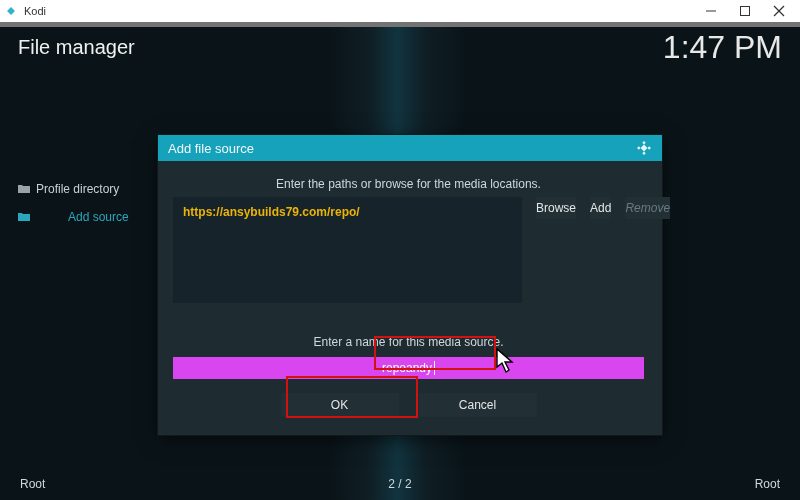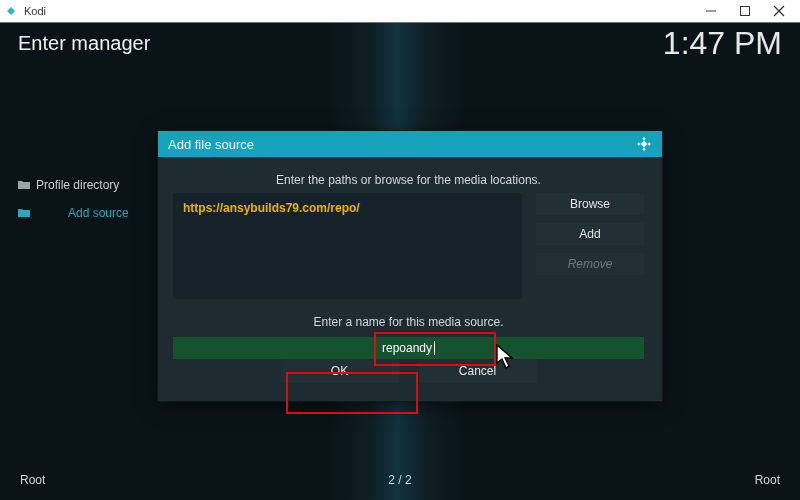--- a/index.html
+++ b/index.html
@@ -1,17 +1,17 @@
 <!DOCTYPE html>
 <html><head>
 <meta charset="utf-8">
 <style>
   html,body{margin:0;padding:0;width:800px;height:500px;overflow:hidden;font-family:Arial,Helvetica,sans-serif;background:#fff;}
   
-  .win-titlebar{height:22px;background:#fff;display:flex;align-items:center;padding:0 4px;border-bottom:1px solid #737373;}
+  .win-titlebar{height:22px;background:#fff;display:flex;align-items:center;padding:0 4px;border-bottom:5px solid #737373;}
   .win-titlebar .app-icon{width:14px;height:14px;display:inline-block;margin-right:6px;}
   .win-titlebar .app-name{font-size:11px;color:#333;}
   .win-titlebar .spacer{flex:1;}
   .win-btn{width:34px;height:22px;display:flex;align-items:center;justify-content:center;}
   .win-btn svg{overflow:visible;}
   
   .kodi{position:relative;height:478px;background:#0a1418;color:#cfd8dc;}
   .bg-band{position:absolute;left:330px;top:0;width:135px;height:478px;background:linear-gradient(90deg,rgba(18,35,40,0) 0%,rgba(22,44,52,.45) 30%,rgba(23,78,96,.55) 50%,rgba(22,44,52,.45) 70%,rgba(18,35,40,0) 100%);}
   .header{position:relative;height:40px;display:flex;align-items:center;padding:0 18px;}
   .header .title{font-size:20px;font-weight:300;color:#f0f0f0;}
@@ -24,27 +24,27 @@
   .footer .mid{position:absolute;left:50%;transform:translateX(-50%);}
   
   .dialog{position:absolute;left:158px;top:108px;width:504px;background:#1e2b30;box-shadow:0 0 0 1px #12191c, 0 4px 18px rgba(0,0,0,.6);}
   .dlg-header{height:26px;background:#16a2ba;display:flex;align-items:center;padding:0 10px;color:#f3f9fa;font-size:13px;}
   .dlg-header .spacer{flex:1;}
   .dlg-logo{width:16px;height:16px;}
   .dlg-body{padding:10px 18px 18px 15px;font-size:12px;color:#cfd8dc;}
   .instr{text-align:center;padding:6px 0;}
   .paths-row{display:flex;gap:14px;}
   .paths-box{flex:1;background:#16232a;height:90px;padding:8px 10px;color:#eab308;font-weight:bold;}
-  .side-btns{width:108px;display:flex;flex-direction:column;gap:8px;}
+  .side-btns{width:108px;display:flex;flex-direction:row;gap:14px;}
   .btn{background:#222f35;height:22px;display:flex;align-items:center;justify-content:center;color:#e3e6e7;font-size:12px;}
   .btn.disabled{color:#6a7a80;font-style:italic;}
-  .name-instr{text-align:center;margin-top:16px;}
-  .name-input{margin-top:8px;height:22px;background:#14532d;color:#fff;display:flex;align-items:center;justify-content:center;position:relative;}
+  .name-instr{text-align:center;margin-top:32px;}
+  .name-input{margin-top:8px;height:22px;background:#d946ef;color:#fff;display:flex;align-items:center;justify-content:center;position:relative;}
   .caret{display:inline-block;width:1px;height:14px;background:#fff;margin-left:2px;}
-  .dlg-actions{display:flex;justify-content:center;gap:20px;}
+  .dlg-actions{display:flex;justify-content:center;gap:20px;margin-top:14px;}
   .dlg-actions .btn{width:118px;height:24px;}
   
   .red-box{position:absolute;border:2px solid #d41111;pointer-events:none;}
   
   .cursor{position:absolute;width:20px;height:26px;pointer-events:none;}
 </style>
 </head>
 <body>
 
 <div class="win-titlebar">
@@ -72,21 +72,21 @@
         <line x1="0" y1="0" x2="10" y2="10" stroke="#333" stroke-width="1.2"></line>
         <line x1="10" y1="0" x2="0" y2="10" stroke="#333" stroke-width="1.2"></line>
       </svg>
     </div>
 </div>
 
 <div class="kodi">
   <div class="bg-band"></div>
 
   <div class="header">
-    <span class="title">Enter manager</span>
+    <span class="title">File manager</span>
     <span class="clock">1:47 PM</span>
   </div>
 
   <div class="sidebar">
     <div class="side-item">
       <svg class="folder-ico" viewBox="0 0 12 10">
           <path d="M0 1h4l1 1h7v7H0z" fill="#9aa4a8"></path>
         </svg>
       <span>Profile directory</span>
     </div>

